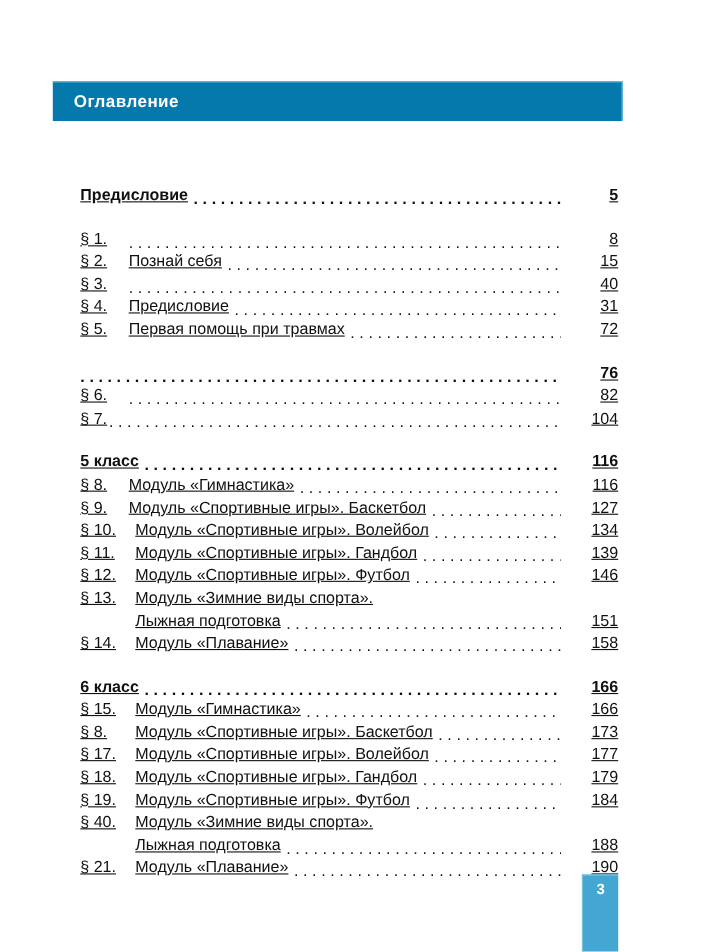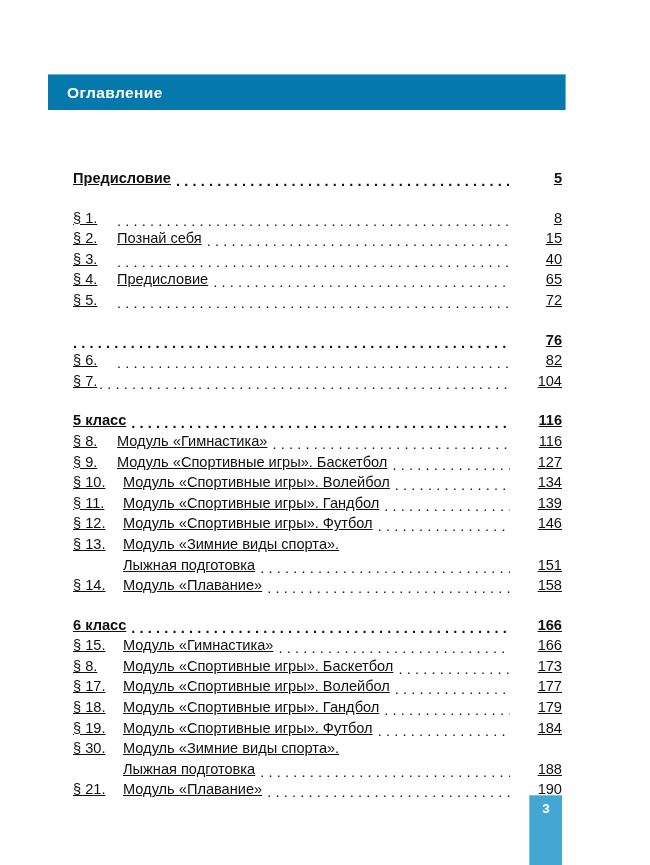--- a/index.html
+++ b/index.html
@@ -163,24 +163,25 @@
       </div>
       <div class="toc-row">
         <span class="r-num w-narrow">§ 3.</span>
         <span class="r-dots"></span>
         <span class="r-page">40</span>
       </div>
       <div class="toc-row">
         <span class="r-num w-narrow">§ 4.</span>
         <span class="r-title">Предисловие</span>
         <span class="r-dots"></span>
-        <span class="r-page">65</span>
+        <span class="r-page">31</span>
       </div>
       <div class="toc-row">
         <span class="r-num w-narrow">§ 5.</span>
+        <span class="r-title">Первая помощь при травмах</span>
         <span class="r-dots"></span>
         <span class="r-page">72</span>
       </div>
     </div>
     <div class="gap-lg"></div>
     <div class="toc-group">
       <div class="toc-row bold">
         <span class="r-num w-none"></span>
         <span class="r-dots"></span>
         <span class="r-page">76</span>
@@ -285,21 +286,21 @@
         <span class="r-dots"></span>
         <span class="r-page">179</span>
       </div>
       <div class="toc-row">
         <span class="r-num w-wide">§ 19.</span>
         <span class="r-title">Модуль «Спортивные игры». Футбол</span>
         <span class="r-dots"></span>
         <span class="r-page">184</span>
       </div>
       <div class="toc-row">
-        <span class="r-num w-wide">§ 30.</span>
+        <span class="r-num w-wide">§ 40.</span>
         <span class="r-title">Модуль «Зимние виды спорта».</span>
         <span class="r-dots nodots"></span>
         <span class="r-page empty"></span>
       </div>
       <div class="toc-row">
         <span class="r-num w-indent"></span>
         <span class="r-title">Лыжная подготовка</span>
         <span class="r-dots"></span>
         <span class="r-page">188</span>
       </div>

